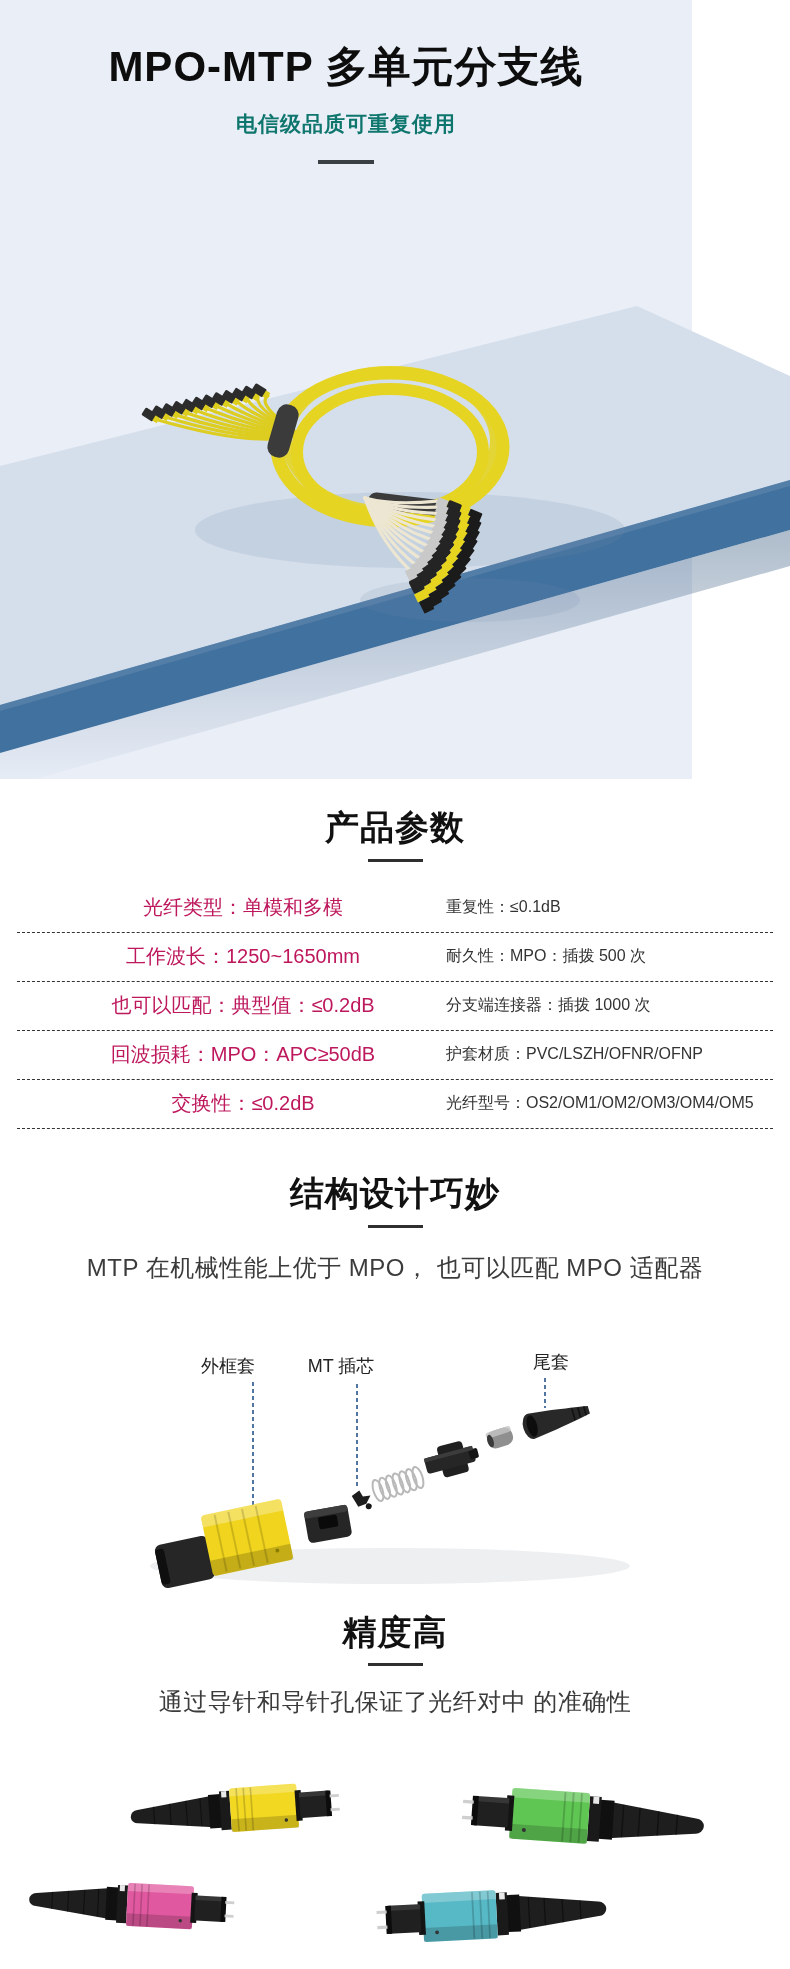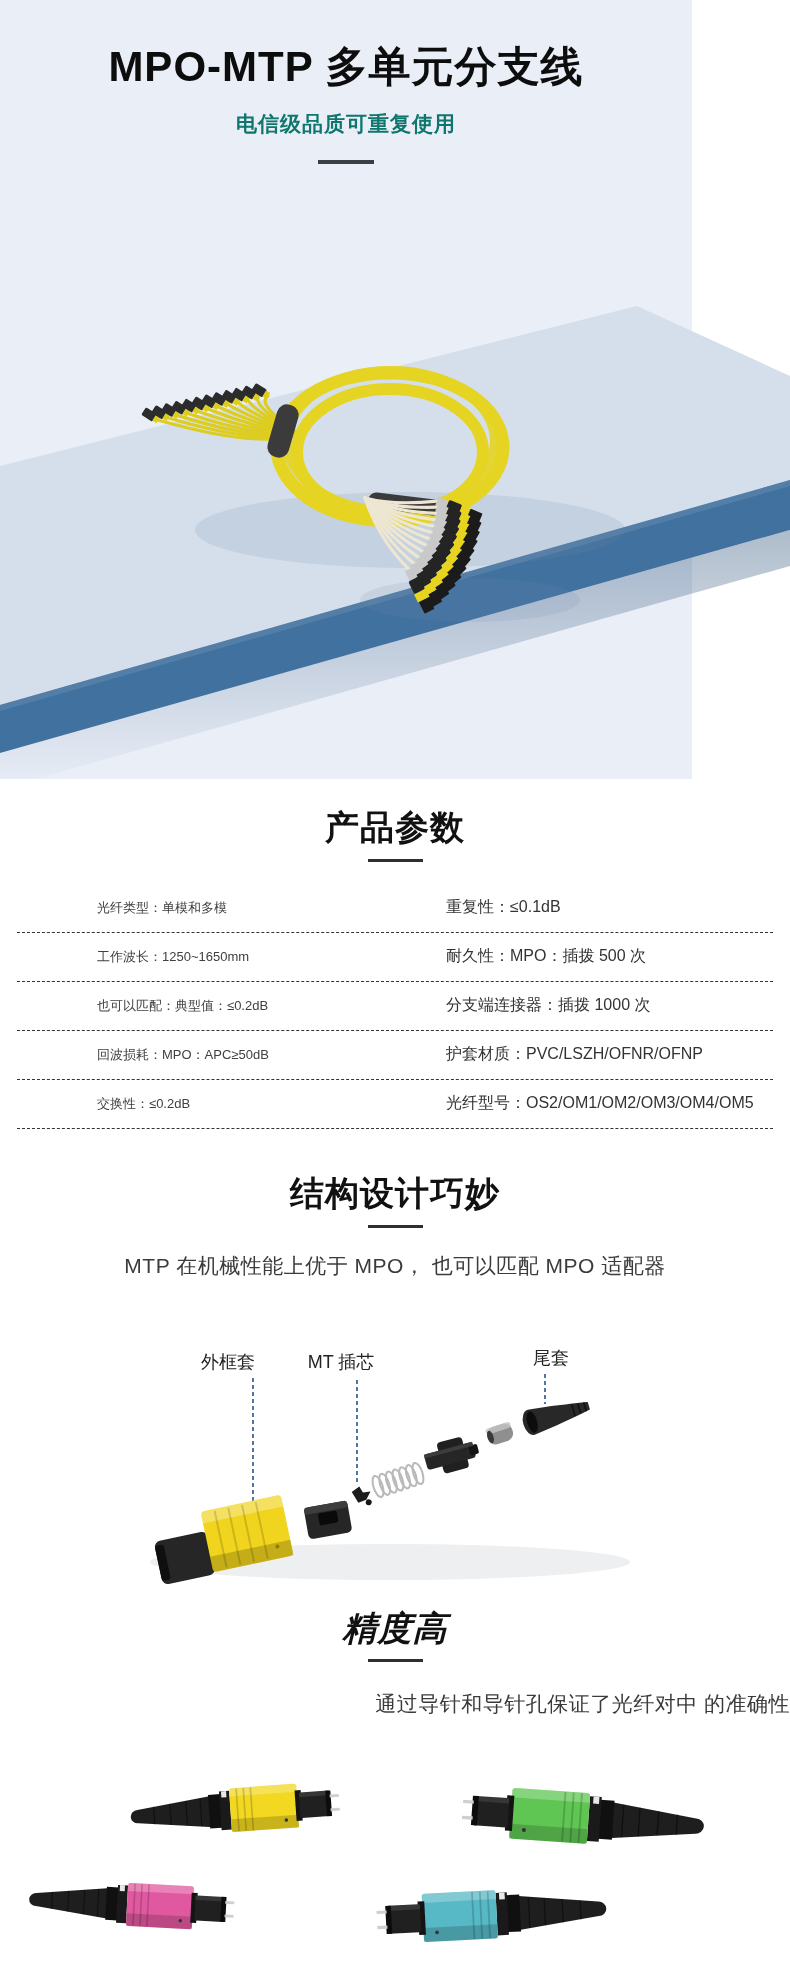--- a/index.html
+++ b/index.html
@@ -22,27 +22,27 @@
   .hero-art{position:absolute;inset:0;}
   .hero-text{position:absolute;top:0;left:0;width:100%;text-align:center;}
   .hero-title{padding-top:44px;font-size:42px;line-height:1.1;font-weight:700;color:#0d0d0d;letter-spacing:1px;}
   .hero-subtitle{margin-top:20px;font-size:21px;font-weight:700;color:#0f766e;letter-spacing:1px;}
   .hero-divider{width:56px;height:4px;background:var(--divider-dark);margin:22px auto 0;}
   
   .section-heading{padding-top:28px;text-align:center;font-size:34px;font-weight:700;color:#111;line-height:1.2;letter-spacing:1px;}
   .heading-underline{width:55px;height:3px;background:#2f2f2f;margin:11px auto 0;}
   .params-table{margin:22px 17px 0;}
   .param-row{display:flex;height:49px;align-items:center;border-bottom:1.6px dashed #333;}
-  .param-cell-left{flex:0 0 372px;padding-left:80px;font-size:13px;color:#404040;}
+  .param-cell-left{flex:0 0 372px;padding-left:80px;font-size:20px;color:#be185d;text-align:center;}
   .param-cell-right{flex:1;padding-left:57px;font-size:16px;color:#333;}
   .structure-heading{padding-top:44px;}
-  .section-desc{margin-top:24px;text-align:center;font-size:21px;color:#3b3b3b;letter-spacing:0.5px;}
+  .section-desc{margin-top:24px;text-align:center;font-size:24px;color:#3b3b3b;letter-spacing:0.5px;}
   .diagram-svg{display:block;margin-top:50px;}
-  .precision-heading{padding-top:8px;font-style:italic;}
-  .precision-desc{margin-top:28px;text-align:right;}
+  .precision-heading{padding-top:8px;}
+  .precision-desc{margin-top:20px;}
   .connectors-svg{display:block;margin-top:2px;}
   
   .platform-top{fill:var(--platform-top);}
   .platform-edge{fill:var(--platform-edge);}
   .coil{fill:none;stroke:var(--cable-yellow);}
   .fan-line-y{fill:none;stroke:#ddcd20;stroke-width:3.2;stroke-linecap:round;}
   .fan-line-w{fill:none;stroke:#ece6d2;stroke-width:3.2;stroke-linecap:round;}
   .leader{stroke:var(--leader-line);stroke-width:1.6;stroke-dasharray:4 3;fill:none;}
   .part-label{font-size:18px;fill:#232323;font-weight:400;}
 </style>

